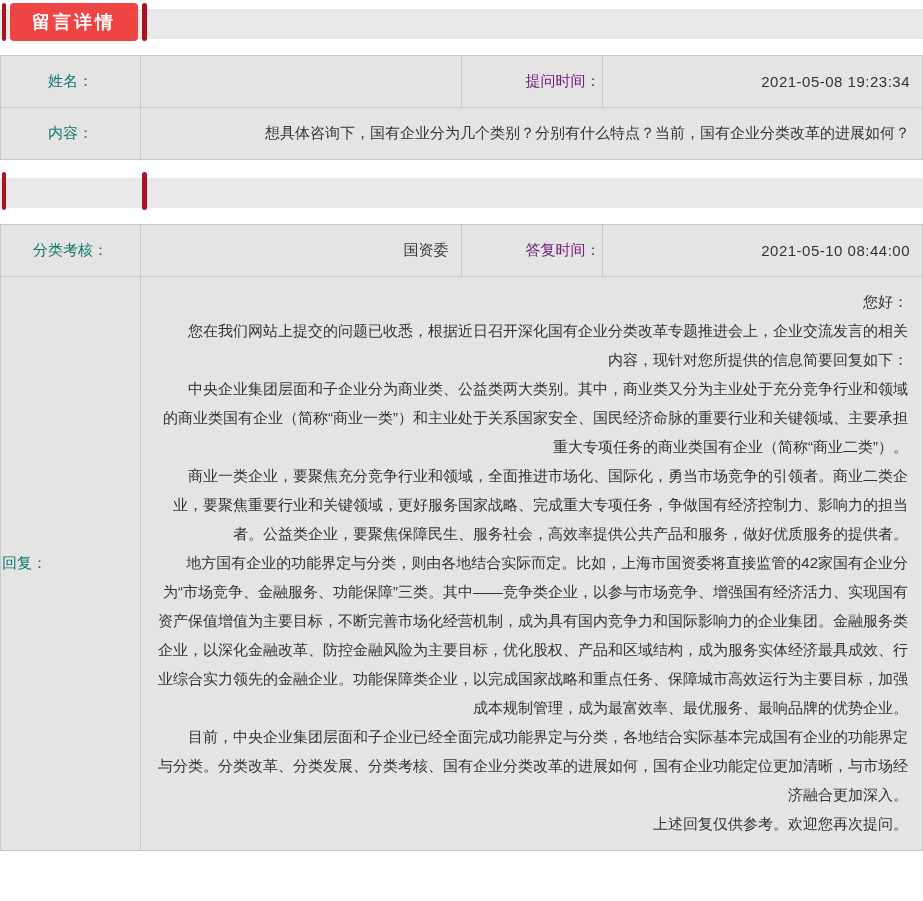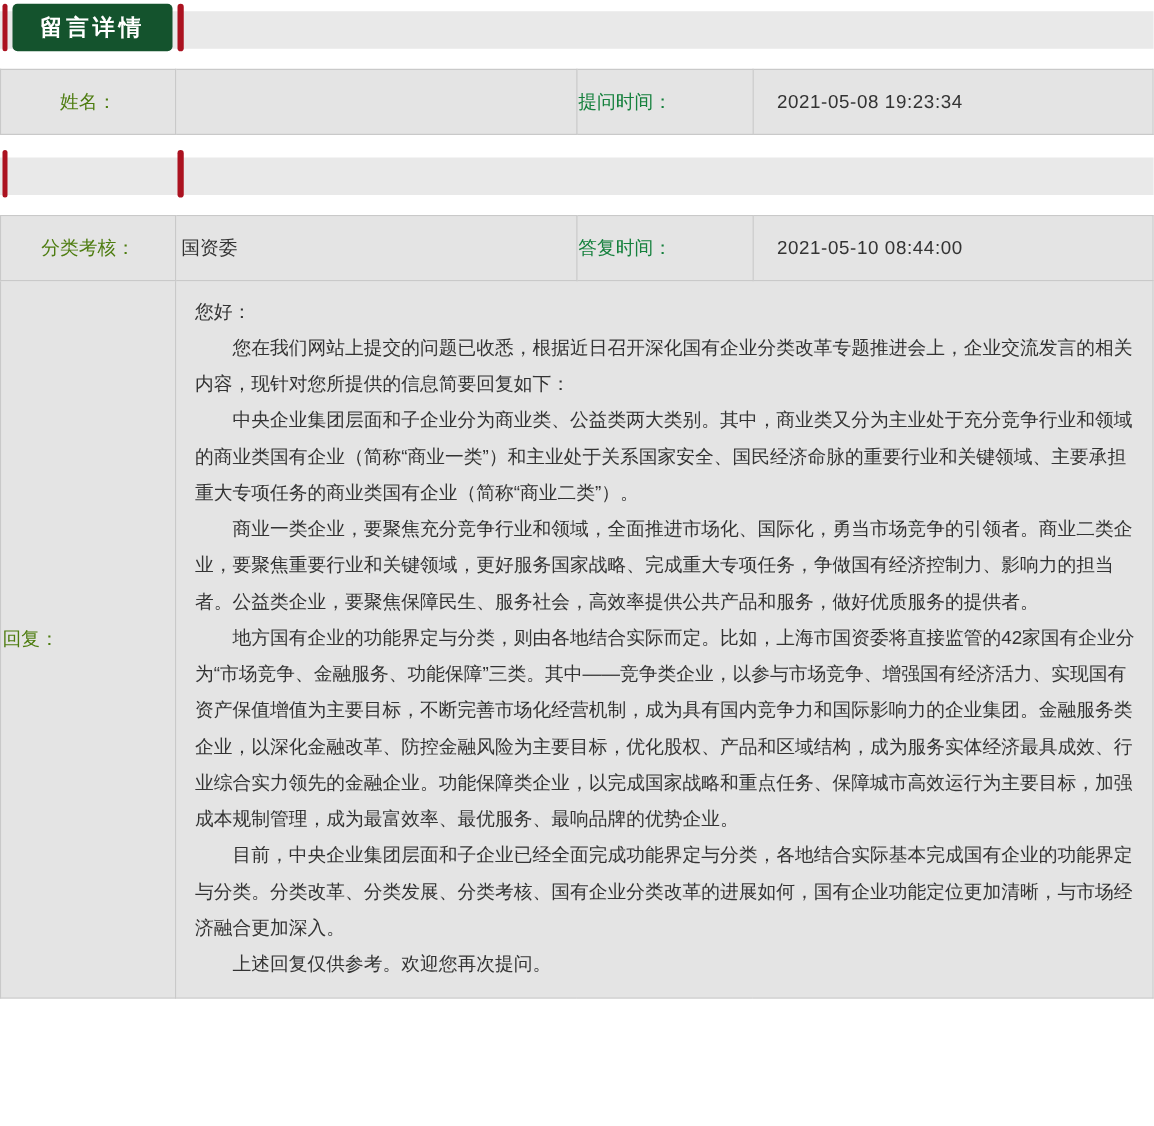--- a/index.html
+++ b/index.html
@@ -10,38 +10,38 @@
     -webkit-font-smoothing:antialiased;
   }
   .page{width:923px;}
 
   
   .sec-header{position:relative;height:38px;margin-top:3px;}
   .sec-header .band{position:absolute;left:0;right:0;top:6px;height:30px;background:#e9e9e9;}
   .sec-header .bar-l{position:absolute;left:2px;top:0;width:4px;height:38px;background:#ab1220;border-radius:3px;}
   .sec-header .title-box{
     position:absolute;left:10px;top:0;width:128px;height:38px;
-    background:#14532d;border-radius:4px;color:#fff;
+    background:#ef4444;border-radius:4px;color:#fff;
     display:flex;align-items:center;justify-content:center;
     font-size:18px;font-weight:bold;letter-spacing:3px;
   }
   .sec-header .bar-r{position:absolute;left:142px;top:0;width:5px;height:38px;background:#ab1220;border-radius:3px;}
 
   table{width:923px;border-collapse:collapse;table-layout:fixed;margin-top:14px;}
   td{border:1px solid #c9c9c9;font-size:15px;vertical-align:middle;}
   tr{height:52px;}
   .row-gray{background:#e4e4e4;}
   .row-light{background:#f2f2f2;}
-  .lbl{width:137px;text-align:center;color:#4d7c0f;}
-  .lbl2{width:138px;text-align:left;color:#15803d;}
-  .val{padding:0 12px 0 4px;text-align:left;}
+  .lbl{width:137px;text-align:center;color:#0f766e;}
+  .lbl2{width:138px;text-align:right;color:#701a75;}
+  .val{padding:0 12px 0 4px;text-align:right;}
   .val-time{padding-left:19px;letter-spacing:0.5px;}
 
   .reply-row{height:auto;}
-  .reply-cell{vertical-align:top;padding:10px 14px 12px 15px;}
+  .reply-cell{vertical-align:top;padding:10px 14px 12px 15px;text-align:right;}
   .reply-body{min-height:546px;}
   .reply-body p{margin:0;line-height:29px;font-size:15px;white-space:pre-wrap;word-break:break-all;}
   .reply-lbl{text-align:left;vertical-align:middle;}
 </style>
 </head>
 <body>
 
 <div class="page">
 
   <div class="sec-header">
@@ -51,20 +51,24 @@
     <div class="bar-r"></div>
   </div>
 
   <table>
     <tbody>
         <tr class="row-gray">
       <td class="lbl">姓名：</td>
       <td class="val"></td>
       <td class="lbl2">提问时间：</td>
       <td class="val val-time">2021-05-08 19:23:34</td>
+    </tr>
+    <tr class="row-gray">
+      <td class="lbl">内容：</td>
+      <td class="val" colspan="3">想具体咨询下，国有企业分为几个类别？分别有什么特点？当前，国有企业分类改革的进展如何？</td>
     </tr>
   </tbody>
     </table>
 
   <div class="sec-header" style="margin-top:12px;">
     <div class="band"></div>
     <div class="bar-l"></div>
     <div class="bar-r"></div>
   </div>
 

